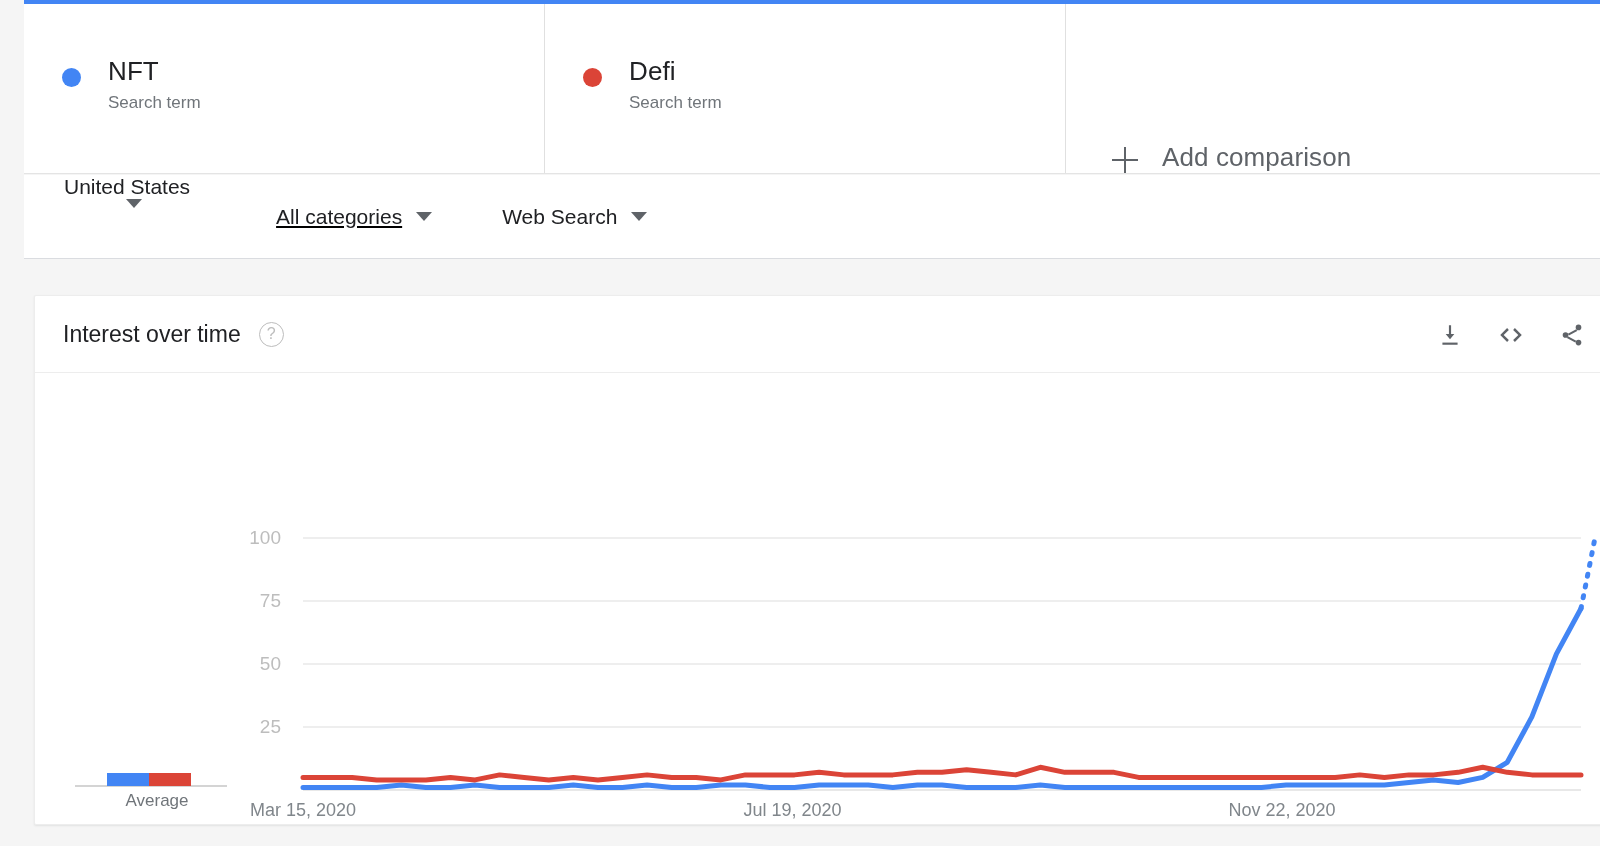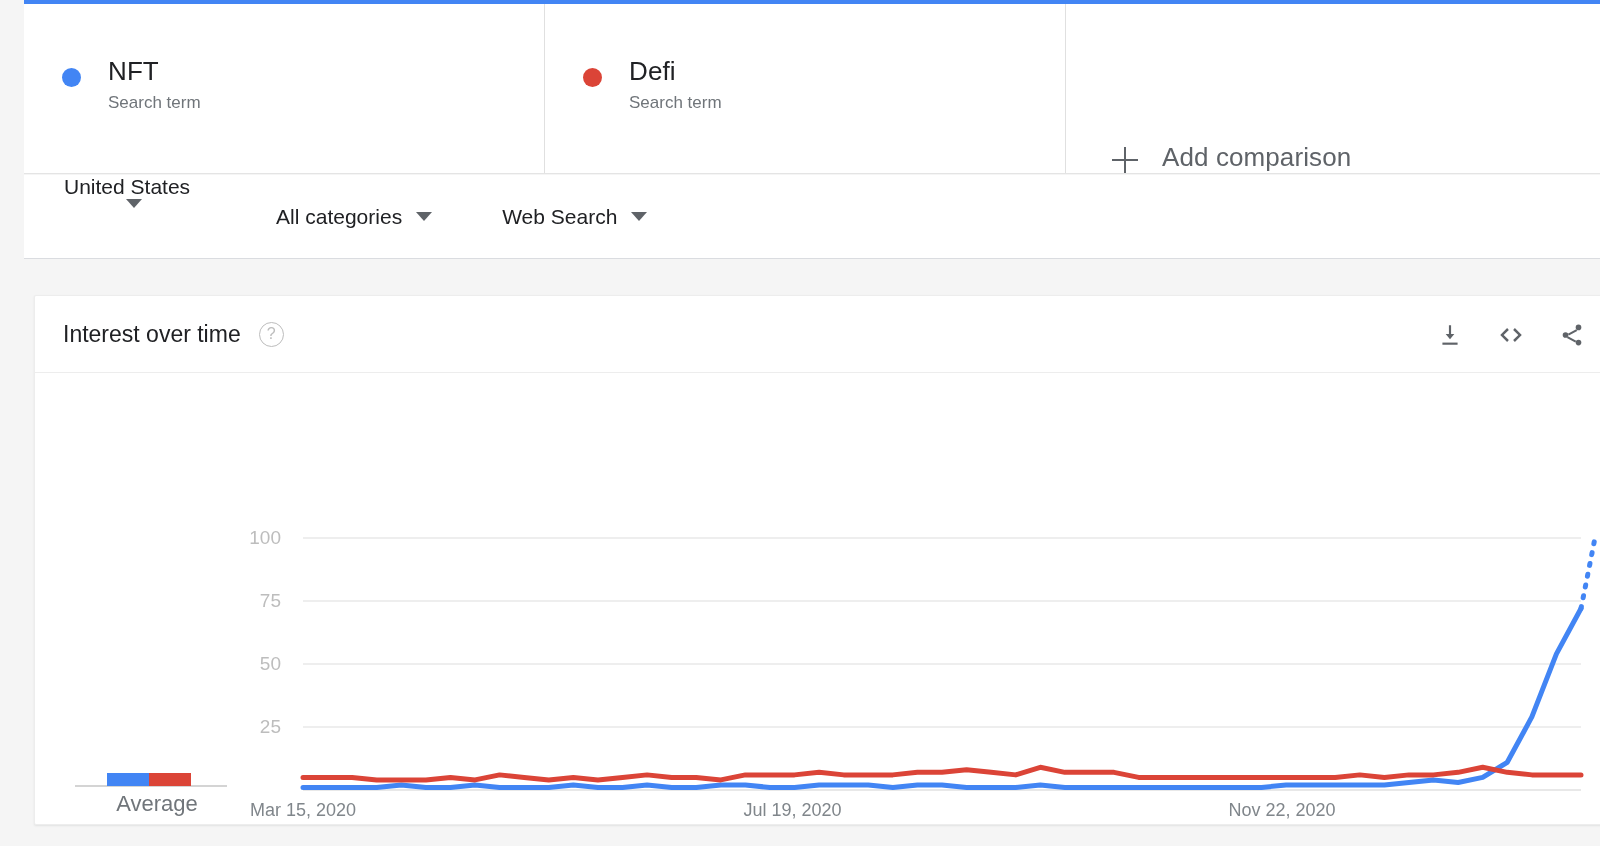--- a/index.html
+++ b/index.html
@@ -81,21 +81,21 @@
   .filter-label { font-size: 21px; color: #202124; }
   .caret {
     margin-left: 14px;
     width: 0; height: 0;
     border-left: 8px solid transparent;
     border-right: 8px solid transparent;
     border-top: 9px solid #5f6368;
   }
   .f1 { margin-left: 40px; flex-direction: column; }
   .f2 { margin-left: 76px; }
-  .f3 { margin-left: 86px; }
+  .f3 { margin-left: 86px; text-decoration: underline; }
   .f4 { margin-left: 70px; }
 
   
   .chart-card {
     position: absolute; left: 10px; top: 295px;
     width: 1580px; height: 530px;
     background: #ffffff;
     border: 1px solid #ededed;
     border-radius: 2px;
     box-shadow: 0 1px 2px rgba(60,64,67,.1);
@@ -122,21 +122,21 @@
   }
   .icon-btn { cursor: pointer; display: flex; align-items: center; justify-content: center; }
 
   
   .plot-wrap { position: relative; width: 1578px; height: 450px; text-decoration: underline; }
   .plot-svg  { position: absolute; left: 0; top: 0; }
 
   .avg-label {
     position: absolute; left: 62px; top: 418px;
     width: 120px; text-align: center;
-    font-size: 22px; color: #70757a;
+    font-size: 17px; color: #70757a;
   }
 </style>
 </head>
 <body>
 
 <div id="root">
 
   <div class="progress-bar"></div>
 
   <div class="terms-row">

